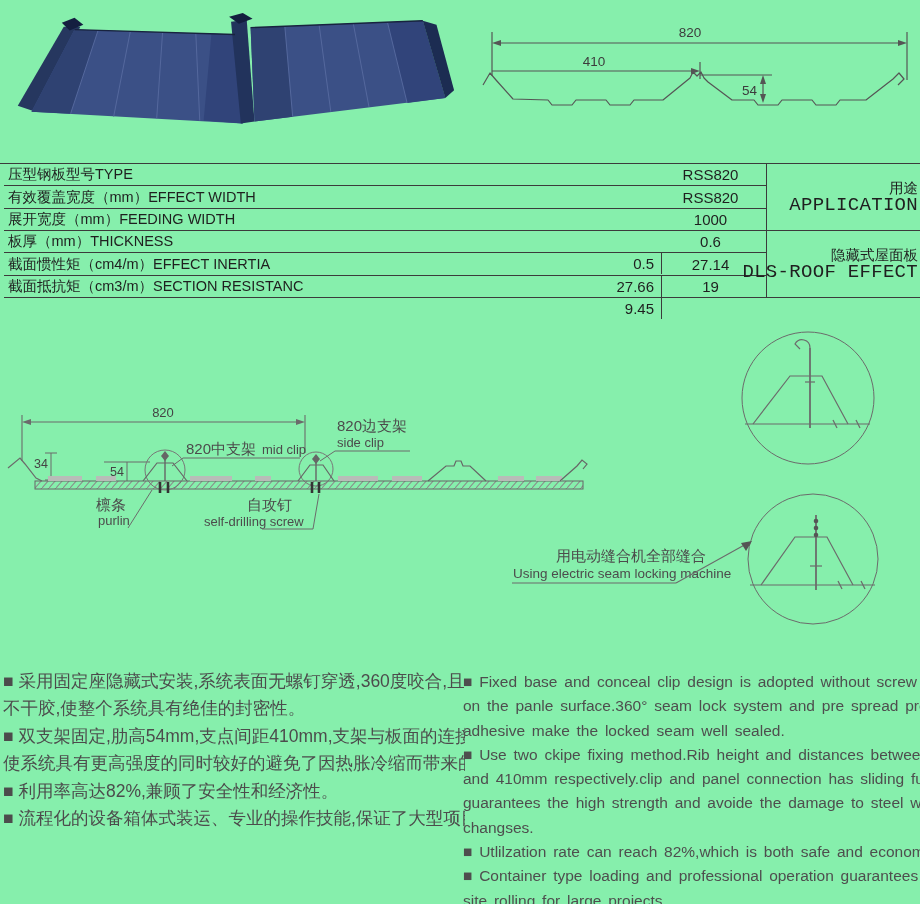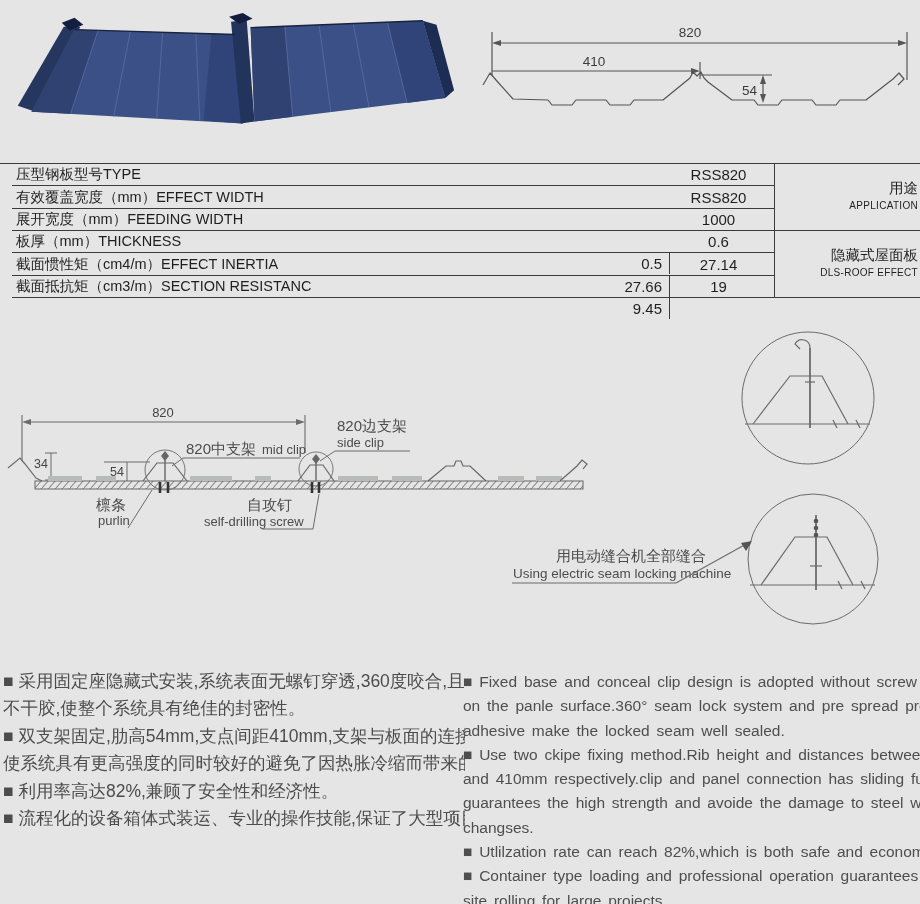--- a/index.html
+++ b/index.html
@@ -1,33 +1,33 @@
 <!DOCTYPE html>
 <html><head>
 <meta charset="utf-8">
 <style>
   html,body{margin:0;padding:0;background:#fff;}
-  #page{position:relative;width:920px;height:904px;background:#e5e5e5;overflow:hidden;
+  #page{position:relative;width:920px;height:904px;background:#86efac;overflow:hidden;
         font-family:"Liberation Sans",sans-serif;color:#333;}
   svg text{font-family:"Liberation Sans",sans-serif;}
 
   
   .spec-table{position:absolute;left:0;top:163px;width:920px;border-top:1.6px solid #3b3b3b;}
-  .spec-left{position:absolute;left:12px;top:0;width:763px;border-right:1.6px solid #3b3b3b;box-sizing:border-box;}
+  .spec-left{position:absolute;left:4px;top:0;width:763px;border-right:1.6px solid #3b3b3b;box-sizing:border-box;}
   .spec-row{display:flex;align-items:center;height:22.35px;box-sizing:border-box;border-bottom:1.6px solid #3b3b3b;}
   .spec-row .lbl{flex:1;padding-left:4px;font-size:14.5px;color:#1f1f1f;white-space:nowrap;overflow:hidden;}
   .spec-row .v1{width:105px;box-sizing:border-box;text-align:right;padding-right:7px;font-size:15px;color:#1f1f1f;margin-top:44px;}
   .spec-row .v1.div{border-right:1.6px solid #3b3b3b;height:100%;display:flex;align-items:center;justify-content:flex-end;}
   .spec-row .v2{width:104px;box-sizing:border-box;text-align:center;padding-right:7px;font-size:15px;color:#1f1f1f;}
   .spec-right{position:absolute;left:631px;top:0;width:289px;box-sizing:border-box;}
   .spec-rcell{height:67.05px;box-sizing:border-box;border-bottom:1.6px solid #3b3b3b;
               display:flex;flex-direction:column;justify-content:center;align-items:flex-end;
               padding-right:2px;line-height:17px;}
   .spec-rcell .cn{font-size:14.5px;color:#1f1f1f;}
-  .spec-rcell .en{font-size:10px;color:#1f1f1f;letter-spacing:.3px;}
+  .spec-rcell .en{font-size:19px;color:#1f1f1f;letter-spacing:.3px;font-family:Liberation Mono, monospace;}
 
   
   .panel3d{position:absolute;left:8px;top:4px;}
   .profile{position:absolute;left:460px;top:0;}
   .middiag{position:absolute;left:0;top:320px;}
 
   
   .features-cn{position:absolute;left:3px;top:668px;width:462px;font-size:17.5px;
                line-height:27.4px;color:#4c4c4c;}
   .features-cn .tline{white-space:nowrap;overflow:hidden;}

